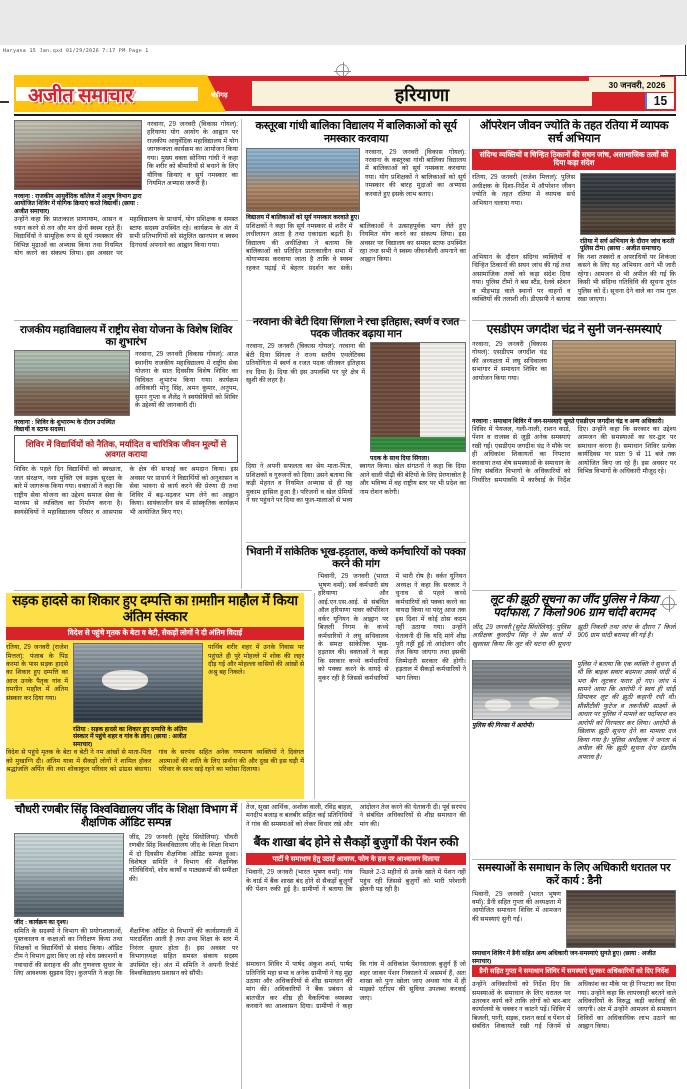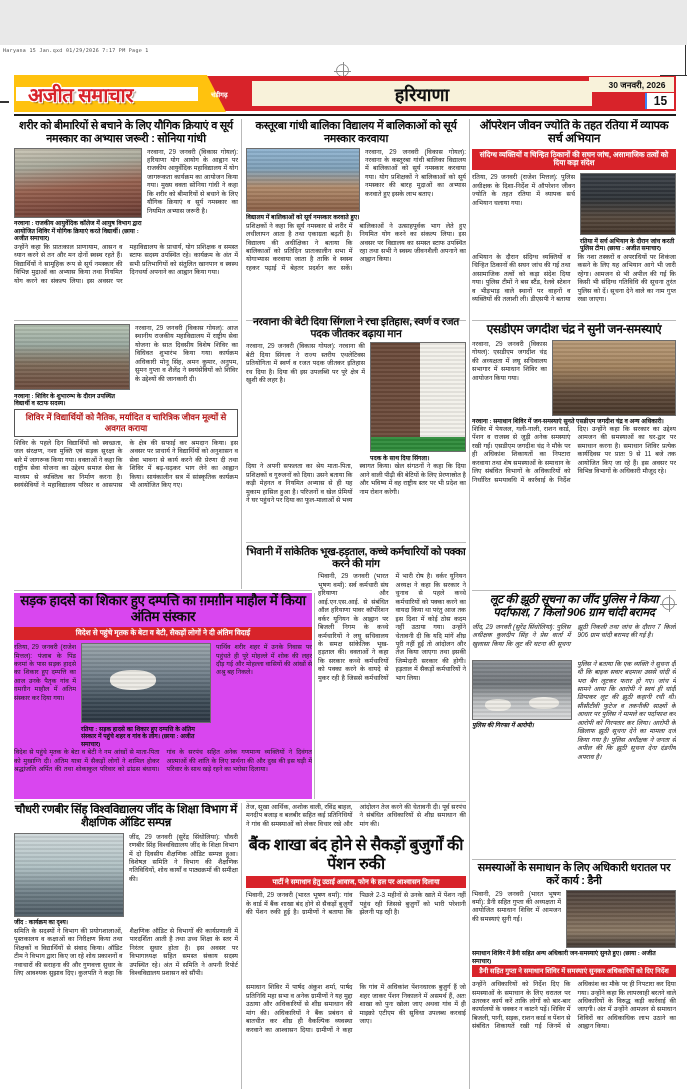--- a/index.html
+++ b/index.html
@@ -19,21 +19,21 @@
   .mast-center{position:absolute;left:238px;top:6px;width:340px;height:25px;background:#f8f2da;
                display:flex;align-items:center;justify-content:center;font-size:18px;font-weight:bold;color:#101010;}
   .mast-date{position:absolute;right:2px;top:2px;width:74px;height:15px;background:#f8f2da;
              display:flex;align-items:center;justify-content:center;font-size:8.5px;font-weight:bold;color:#101010;padding-left:11px;}
   .mast-page{position:absolute;right:2px;top:18px;width:27px;height:16px;background:#fff;border-left:2px solid #3b82f6;
              display:flex;align-items:center;justify-content:center;font-size:12px;font-weight:bold;color:#101010;}
   .mast-rule{position:absolute;left:14px;top:69px;width:662px;height:2px;background:#1a1a1a;}
   
   .art{position:absolute;overflow:hidden;}
   .hl{font-weight:bold;text-align:center;color:#0c0c0c;line-height:1.16;letter-spacing:-.3px;margin:0 0 3px;}
-  .h10{font-size:16px}.h105{font-size:10.5px}.h11{font-size:11px}.h115{font-size:11.5px}
+  .h10{font-size:12px}.h105{font-size:10.5px}.h11{font-size:11px}.h115{font-size:11.5px}
   .h12{font-size:12px}.h135{font-size:13.5px}
   .redsub{background:#d8232a;color:#fff;font-weight:bold;text-align:center;font-size:7.3px;
           padding:2px 2px;margin:1px 0 3px;line-height:1.2;}
   .boxsub{border:1px solid #555;color:#b51d1d;font-weight:bold;text-align:center;font-size:8.5px;
           padding:2.5px 3px;margin:2px 0;line-height:1.25;}
   .bt{font-size:6.4px;line-height:1.32;text-align:justify;color:#1c1c1c;}
   .c2{column-count:2;column-gap:7px;}
   .row{display:flex;gap:5px;margin:1px 0;}
   .side{flex:1;overflow:hidden;}
   .phb{flex:none;}
@@ -97,21 +97,20 @@
   <div class="sep-h" style="left:14px;top:545px;width:298px;"></div>
   <div class="sep-h" style="left:14px;top:756px;width:224px;"></div>
   <div class="sep-h" style="left:246px;top:275px;width:220px;"></div>
   <div class="sep-h" style="left:246px;top:497px;width:220px;"></div>
   <div class="sep-h" style="left:246px;top:756px;width:220px;"></div>
   <div class="sep-h" style="left:472px;top:275px;width:204px;"></div>
   <div class="sep-h" style="left:472px;top:545px;width:204px;"></div>
   <div class="sep-h" style="left:472px;top:814px;width:204px;"></div>
 
   <div class="art" style="left:14px;top:74px;width:224px;height:199px;">
-    <div class="hl h11">शरीर को बीमारियों से बचाने के लिए यौगिक क्रियाएं व सूर्य नमस्कार का अभ्यास जरूरी : सोनिया गांधी</div>
     <div class="row">
       <div class="phb" style="width:128px;">
         <div class="ph ph-a1" style="width:128px;height:70px;"></div>
         <div class="cap">नरवाना : राजकीय आयुर्वेदिक कॉलेज में आयुष विभाग द्वारा आयोजित शिविर में योगिक क्रियाएं करते विद्यार्थी। (छाया : अजीत समाचार)</div>
       </div>
       <div class="side bt">नरवाना, 29 जनवरी (विकास गोयल): हरियाणा योग आयोग के आह्वान पर राजकीय आयुर्वेदिक महाविद्यालय में योग जागरूकता कार्यक्रम का आयोजन किया गया। मुख्य वक्ता सोनिया गांधी ने कहा कि शरीर को बीमारियों से बचाने के लिए यौगिक क्रियाएं व सूर्य नमस्कार का नियमित अभ्यास जरूरी है।</div>
     </div>
     <div class="bt c2" style="height:62px;">उन्होंने कहा कि प्रातःकाल प्राणायाम, आसन व ध्यान करने से तन और मन दोनों स्वस्थ रहते हैं। विद्यार्थियों ने सामूहिक रूप से सूर्य नमस्कार की विभिन्न मुद्राओं का अभ्यास किया तथा नियमित योग करने का संकल्प लिया। इस अवसर पर महाविद्यालय के प्राचार्य, योग प्रशिक्षक व समस्त स्टाफ सदस्य उपस्थित रहे। कार्यक्रम के अंत में सभी प्रतिभागियों को संतुलित खानपान व स्वस्थ दिनचर्या अपनाने का आह्वान किया गया।</div>
   </div>
 
@@ -134,20 +133,21 @@
       <div class="side bt">रतिया, 29 जनवरी (राजेश मित्तल): पुलिस अधीक्षक के दिशा-निर्देश में ऑपरेशन जीवन ज्योति के तहत रतिया में व्यापक सर्च अभियान चलाया गया।</div>
       <div class="phb" style="width:96px;">
         <div class="ph ph-c1" style="width:96px;height:62px;"></div>
         <div class="cap">रतिया में सर्च अभियान के दौरान जांच करती पुलिस टीम। (छाया : अजीत समाचार)</div>
       </div>
     </div>
     <div class="bt c2" style="height:58px;">अभियान के दौरान संदिग्ध व्यक्तियों व चिन्हित ठिकानों की सघन जांच की गई तथा असामाजिक तत्वों को कड़ा संदेश दिया गया। पुलिस टीमों ने बस स्टैंड, रेलवे स्टेशन व भीड़भाड़ वाले स्थानों पर वाहनों व व्यक्तियों की तलाशी ली। डीएसपी ने बताया कि नशा तस्करों व अपराधियों पर शिकंजा कसने के लिए यह अभियान आगे भी जारी रहेगा। आमजन से भी अपील की गई कि किसी भी संदिग्ध गतिविधि की सूचना तुरंत पुलिस को दें। सूचना देने वाले का नाम गुप्त रखा जाएगा।</div>
   </div>
 
   <div class="art" style="left:14px;top:278px;width:224px;height:265px;">
+    <div class="hl h105">राजकीय महाविद्यालय में राष्ट्रीय सेवा योजना के विशेष शिविर का शुभारंभ</div>
     <div class="row">
       <div class="phb" style="width:116px;">
         <div class="ph ph-a2" style="width:116px;height:66px;"></div>
         <div class="cap">नरवाना : शिविर के शुभारम्भ के दौरान उपस्थित विद्यार्थी व स्टाफ सदस्य।</div>
       </div>
       <div class="side bt">नरवाना, 29 जनवरी (विकास गोयल): आज स्थानीय राजकीय महाविद्यालय में राष्ट्रीय सेवा योजना के सात दिवसीय विशेष शिविर का विधिवत शुभारंभ किया गया। कार्यक्रम अधिकारी मोनू सिंह, अमन कुमार, अनुपम, सुमन गुप्ता व शैलेंद्र ने स्वयंसेवियों को शिविर के उद्देश्यों की जानकारी दी।</div>
     </div>
     <div class="boxsub">शिविर में विद्यार्थियों को नैतिक, मर्यादित व चारित्रिक जीवन मूल्यों से अवगत कराया</div>
     <div class="bt c2" style="height:120px;">शिविर के पहले दिन विद्यार्थियों को स्वच्छता, जल संरक्षण, नशा मुक्ति एवं सड़क सुरक्षा के बारे में जागरूक किया गया। वक्ताओं ने कहा कि राष्ट्रीय सेवा योजना का उद्देश्य समाज सेवा के माध्यम से व्यक्तित्व का निर्माण करना है। स्वयंसेवियों ने महाविद्यालय परिसर व आसपास के क्षेत्र की सफाई कर श्रमदान किया। इस अवसर पर प्राचार्य ने विद्यार्थियों को अनुशासन व सेवा भावना से कार्य करने की प्रेरणा दी तथा शिविर में बढ़-चढ़कर भाग लेने का आह्वान किया। सायंकालीन सत्र में सांस्कृतिक कार्यक्रम भी आयोजित किए गए।</div>
   </div>
@@ -176,21 +176,21 @@
     </div>
     <div class="cap">नरवाना : समाधान शिविर में जन-समस्याएं सुनते एसडीएम जगदीश चंद्र व अन्य अधिकारी।</div>
     <div class="bt c2" style="height:128px;">शिविर में पेयजल, गली-नाली, राशन कार्ड, पेंशन व राजस्व से जुड़ी अनेक समस्याएं रखी गईं। एसडीएम जगदीश चंद्र ने मौके पर ही अधिकांश शिकायतों का निपटारा करवाया तथा शेष समस्याओं के समाधान के लिए संबंधित विभागों के अधिकारियों को निर्धारित समयावधि में कार्रवाई के निर्देश दिए। उन्होंने कहा कि सरकार का उद्देश्य आमजन की समस्याओं का घर-द्वार पर समाधान करना है। समाधान शिविर प्रत्येक कार्यदिवस पर प्रातः 9 से 11 बजे तक आयोजित किए जा रहे हैं। इस अवसर पर विभिन्न विभागों के अधिकारी मौजूद रहे।</div>
   </div>
 
   <div class="art" style="left:246px;top:500px;width:220px;height:254px;">
     <div class="hl h105">भिवानी में सांकेतिक भूख-हड़ताल, कच्चे कर्मचारियों को पक्का करने की मांग</div>
     <div class="bt c2" style="margin-left:72px;width:148px;height:212px;">भिवानी, 29 जनवरी (भारत भूषण वर्मा): सर्व कर्मचारी संघ हरियाणा और आई.एन.एस.आई. से संबंधित ऑल हरियाणा पावर कॉर्पोरेशन वर्कर यूनियन के आह्वान पर बिजली निगम के कच्चे कर्मचारियों ने लघु सचिवालय के समक्ष सांकेतिक भूख-हड़ताल की। वक्ताओं ने कहा कि सरकार कच्चे कर्मचारियों को पक्का करने के वायदे से मुकर रही है जिससे कर्मचारियों में भारी रोष है। वर्कर यूनियन अध्यक्ष ने कहा कि सरकार ने चुनाव से पहले कच्चे कर्मचारियों को पक्का करने का वायदा किया था परंतु आज तक इस दिशा में कोई ठोस कदम नहीं उठाया गया। उन्होंने चेतावनी दी कि यदि मांगें शीघ्र पूरी नहीं हुईं तो आंदोलन और तेज किया जाएगा तथा इसकी जिम्मेदारी सरकार की होगी। हड़ताल में सैकड़ों कर्मचारियों ने भाग लिया।</div>
   </div>
 
-  <div class="art" style="left:14px;top:548px;width:298px;height:206px;background:#d946ef;">
+  <div class="art" style="left:6px;top:548px;width:298px;height:206px;background:#fde047;">
     <div class="hl h135">सड़क हादसे का शिकार हुए दम्पत्ति का ग़मग़ीन माहौल में किया अंतिम संस्कार</div>
     <div class="redsub">विदेश से पहुंचे मृतक के बेटा व बेटी, सैकड़ों लोगों ने दी अंतिम विदाई</div>
     <div class="row">
       <div class="side bt" style="max-width:62px;">रतिया, 29 जनवरी (राजेश मित्तल): पंजाब के पिंड करमां के पास सड़क हादसे का शिकार हुए दम्पत्ति का आज उनके पैतृक गांव में ग़मग़ीन माहौल में अंतिम संस्कार कर दिया गया।</div>
       <div class="phb" style="width:130px;">
         <div class="ph ph-a3" style="width:130px;height:80px;">
           <div class="blob" style="left:28px;top:26px;width:46px;height:20px;"></div>
         </div>
         <div class="cap">रतिया : सड़क हादसे का शिकार हुए दम्पत्ति के अंतिम संस्कार में पहुंचे शहर व गांव के लोग। (छाया : अजीत समाचार)</div>
       </div>

